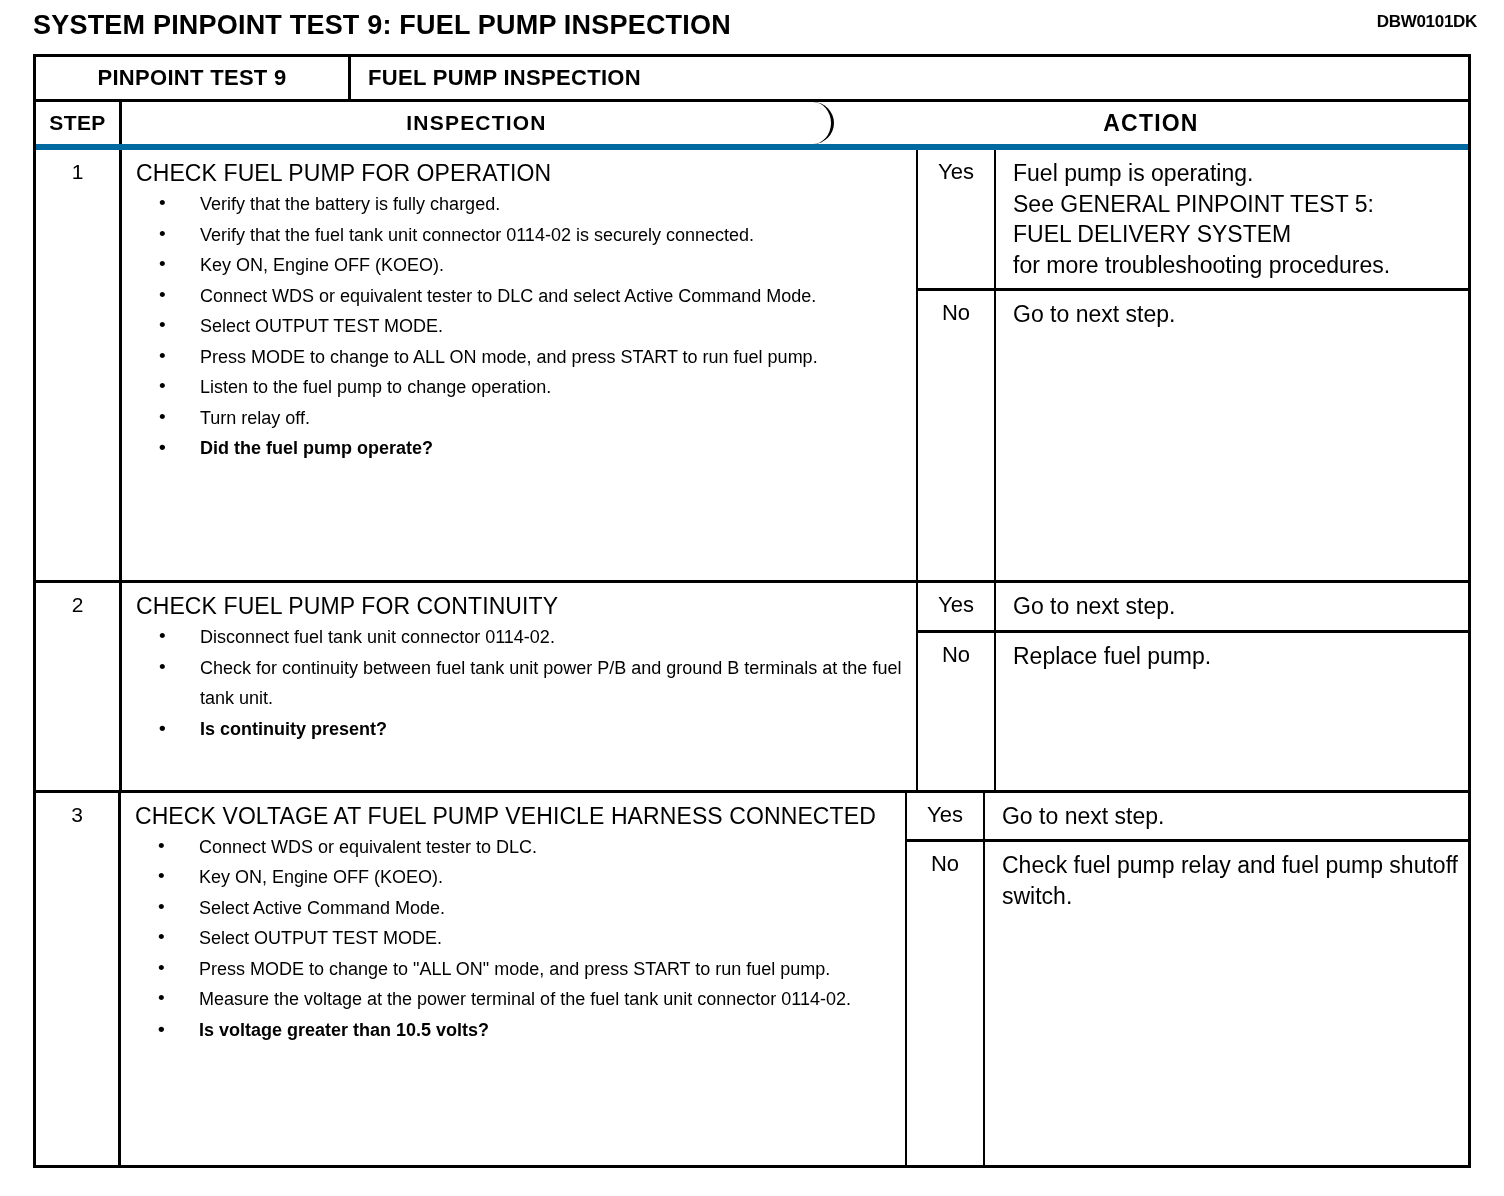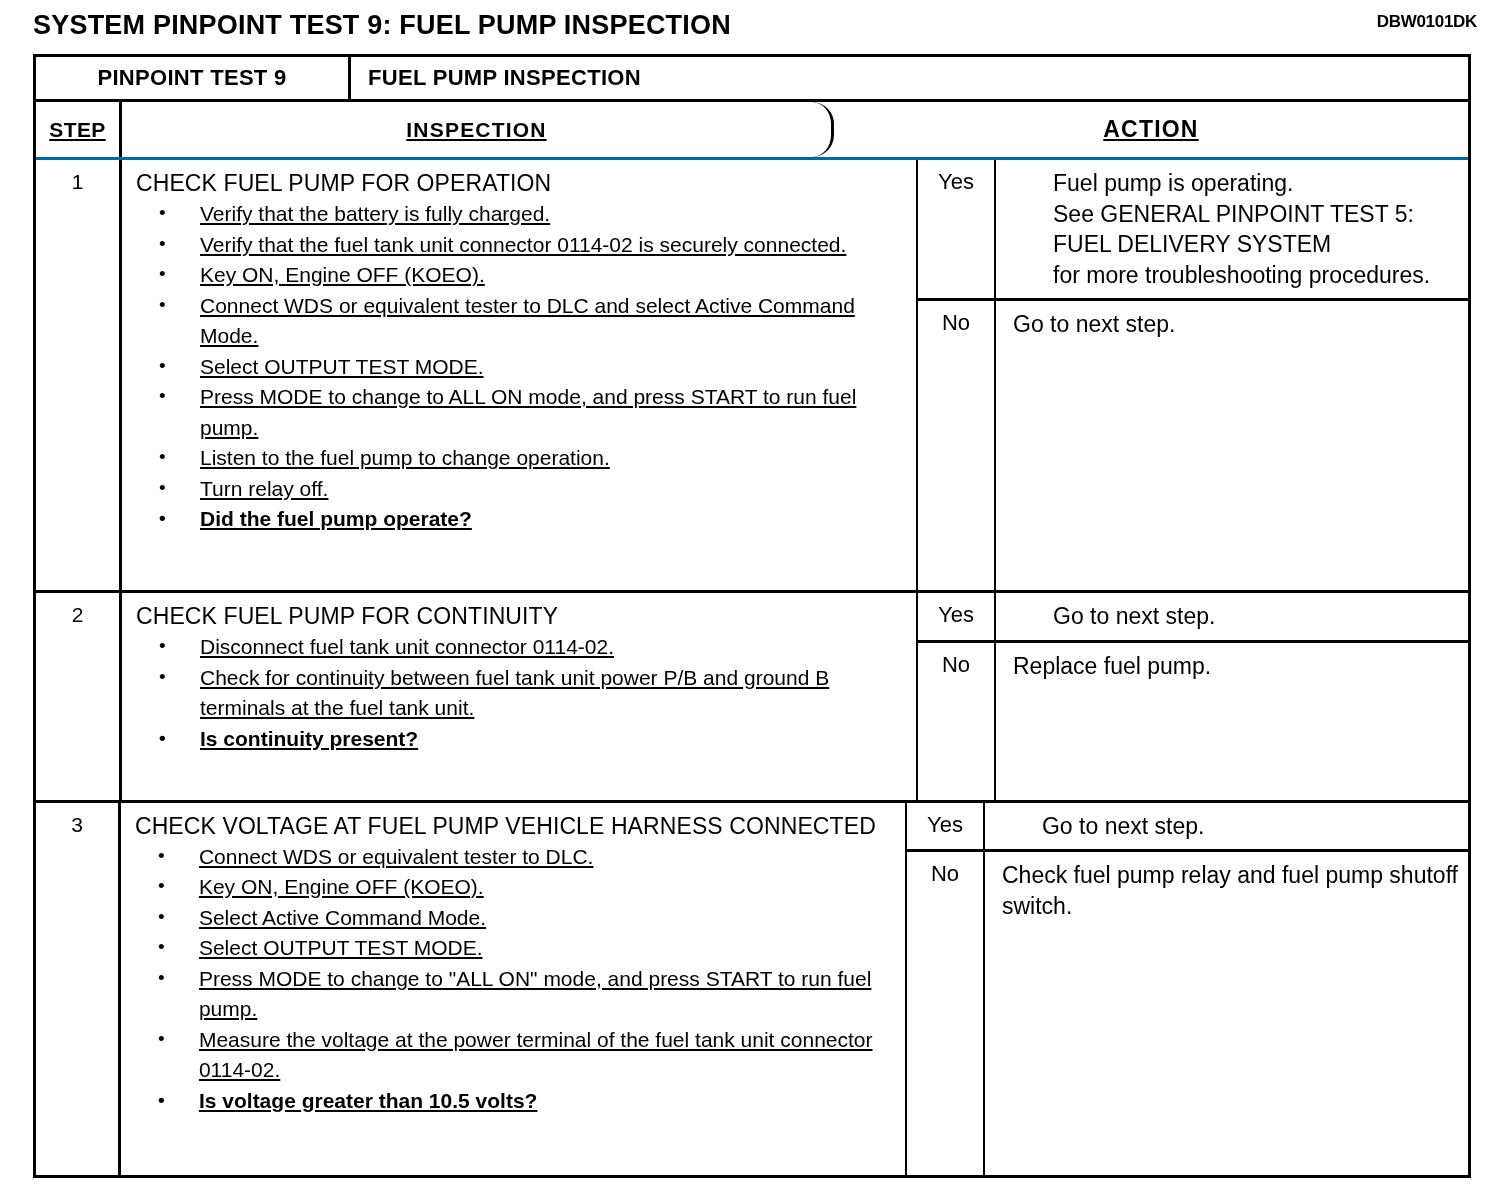--- a/index.html
+++ b/index.html
@@ -79,24 +79,23 @@
     align-items: center;
     padding-left: 17px;
     font-size: 22px;
     font-weight: bold;
     letter-spacing: 0.3px;
   }
 
   
   .colhead {
     display: flex;
-    height: 58px;
-    border-bottom: 3px solid #0369a1;
-    box-sizing: border-box;
-    text-decoration: underline;
+    height: 48px;
+    border-bottom: 6px solid #0369a1;
+    box-sizing: border-box;
   }
   .ch-step {
     width: 86px;
     box-sizing: border-box;
     border-right: 3px solid #000;
     display: flex;
     align-items: center;
     justify-content: center;
     font-size: 21px;
     font-weight: bold;
@@ -161,40 +160,39 @@
     margin-bottom: 1px;
   }
   ul.bullets {
     list-style: none;
     margin: 0;
     padding: 0;
   }
   ul.bullets li {
     position: relative;
     padding-left: 64px;
-    font-size: 21px;
+    font-size: 18px;
     line-height: 30.5px;
     letter-spacing: 0px;
-    text-decoration: underline;
   }
   ul.bullets li::before {
     content: "\2022";
     position: absolute;
     left: 23px;
     top: -1px;
     font-size: 19px;
   }
   ul.bullets li.bold { font-weight: bold; }
 
   
   .act {
     display: flex;
     box-sizing: border-box;
   }
-  .act.divided { border-bottom: 3px solid #000; gap: 40px; }
+  .act.divided { border-bottom: 3px solid #000; }
   .act-yn {
     width: 78px;
     box-sizing: border-box;
     border-right: 2px solid #000;
     display: flex;
     justify-content: center;
     padding-top: 9px;
     font-size: 22px;
   }
   .act-text {

